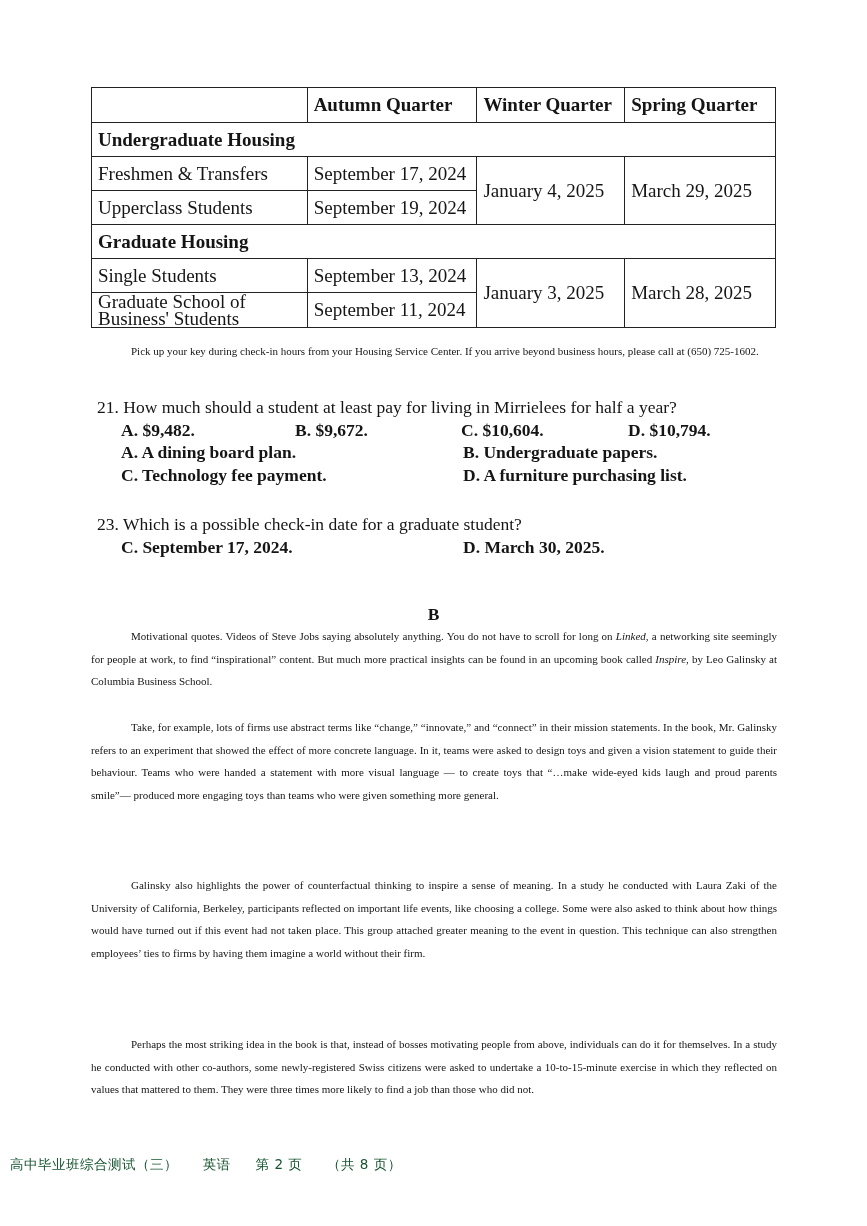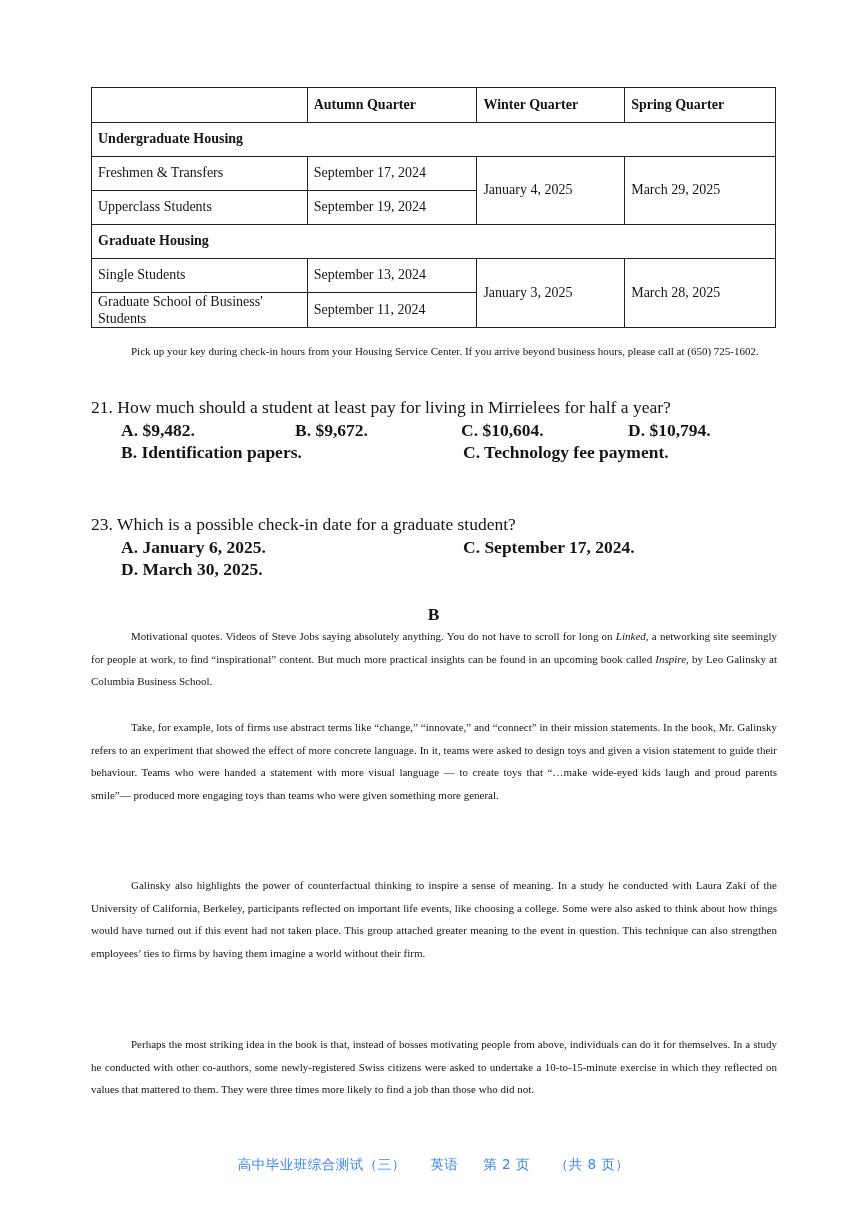--- a/index.html
+++ b/index.html
@@ -6,52 +6,52 @@
     body {
       width: 867px; height: 1226px; position: relative; overflow: hidden;
       font-family: "Liberation Serif", "DejaVu Serif", serif;
       color: #151515;
     }
     .page { position: absolute; left: 0; top: 0; width: 867px; height: 1226px; }
 
     
     table.schedule {
       position: absolute; left: 91px; top: 87px; width: 685px;
-      border-collapse: collapse; font-size: 14px; line-height: 1.15;
+      border-collapse: collapse; font-size: 19px; line-height: 1.15;
     }
     table.schedule td, table.schedule th {
       border: 1.3px solid #222; padding: 0 6px; text-align: left; vertical-align: middle;
       font-weight: normal;
     }
     table.schedule th { font-weight: bold; height: 34px; }
     table.schedule td.section { font-weight: bold; height: 33px; }
     table.schedule tr.row td { height: 33px; }
     col.c1 { width: 216px; } col.c2 { width: 170px; } col.c3 { width: 148px; } col.c4 { width: 151px; }
 
     
     .para {
       position: absolute; left: 91px; width: 686px;
       font-size: 11px; line-height: 22.6px; text-align: justify;
     }
     .indent { text-indent: 40px; }
     .q { position: absolute; left: 91px; width: 686px; font-size: 17.5px; line-height: 22.6px; }
-    .q .stem { display: block; white-space: nowrap; }
+    .q .stem { display: block; white-space: nowrap; margin-left: 6px; }
     .opts4 { display: grid; grid-template-columns: 174px 166px 167px 150px; padding-left: 30px; }
     .opts2 { display: grid; grid-template-columns: 342px 320px; padding-left: 30px; }
     .opt { white-space: nowrap; font-weight: bold; }
 
     .heading-b {
       position: absolute; left: 0; width: 867px; top: 604px; text-align: center;
       font-weight: bold; font-size: 17.5px;
     }
     i { font-style: italic; }
 
     .footer {
-      position: absolute; left: 0; width: 867px; top: 1156px; text-align: center;
-      font-family: "DejaVu Sans", sans-serif; font-size: 13.5px; color: #3b82f6; letter-spacing: 0.5px;
+      position: absolute; left: 0; width: 867px; top: 1156px; 
+      font-family: "DejaVu Sans", sans-serif; font-size: 13.5px; color: #14532d; letter-spacing: 0.5px;
     }
     .footer span { margin: 0 10px; }
   </style>
 </head>
 <body>
 
 <div class="page">
 
   <table class="schedule">
     <colgroup>
@@ -103,29 +103,30 @@
     <div class="opts4">
       <span class="opt">A. $9,482.</span>
       <span class="opt">B. $9,672.</span>
       <span class="opt">C. $10,604.</span>
       <span class="opt">D. $10,794.</span>
     </div>
   </div>
 
   <div class="q" style="top:441px;">
     <div class="opts2">
-      <span class="opt">B. Identification papers.</span>
+      <span class="opt">A. A dining board plan.</span>
+      <span class="opt">B. Undergraduate papers.</span>
       <span class="opt">C. Technology fee payment.</span>
+      <span class="opt">D. A furniture purchasing list.</span>
     </div>
   </div>
 
   <div class="q" style="top:513px;">
     <span class="stem">23. Which is a possible check-in date for a graduate student?</span>
     <div class="opts2">
-      <span class="opt">A. January 6, 2025.</span>
       <span class="opt">C. September 17, 2024.</span>
       <span class="opt">D. March 30, 2025.</span>
     </div>
   </div>
 
   <div class="heading-b">B</div>
 
   <div class="para indent" style="top:625px;"><span>Motivational quotes. Videos of Steve Jobs saying absolutely anything. You do not have to scroll for long on </span><i>Linked</i><span>, a networking site seemingly for people at work, to find “inspirational” content. But much more practical insights can be found in an upcoming book called </span><i>Inspire</i><span>, by Leo Galinsky at Columbia Business School.</span></div>
 
   <div class="para indent" style="top:716px;">Take, for example, lots of firms use abstract terms like “change,” “innovate,” and “connect” in their mission statements. In the book, Mr. Galinsky refers to an experiment that showed the effect of more concrete language. In it, teams were asked to design toys and given a vision statement to guide their behaviour. Teams who were handed a statement with more visual language — to create toys that “…make wide-eyed kids laugh and proud parents smile”— produced more engaging toys than teams who were given something more general.</div>

